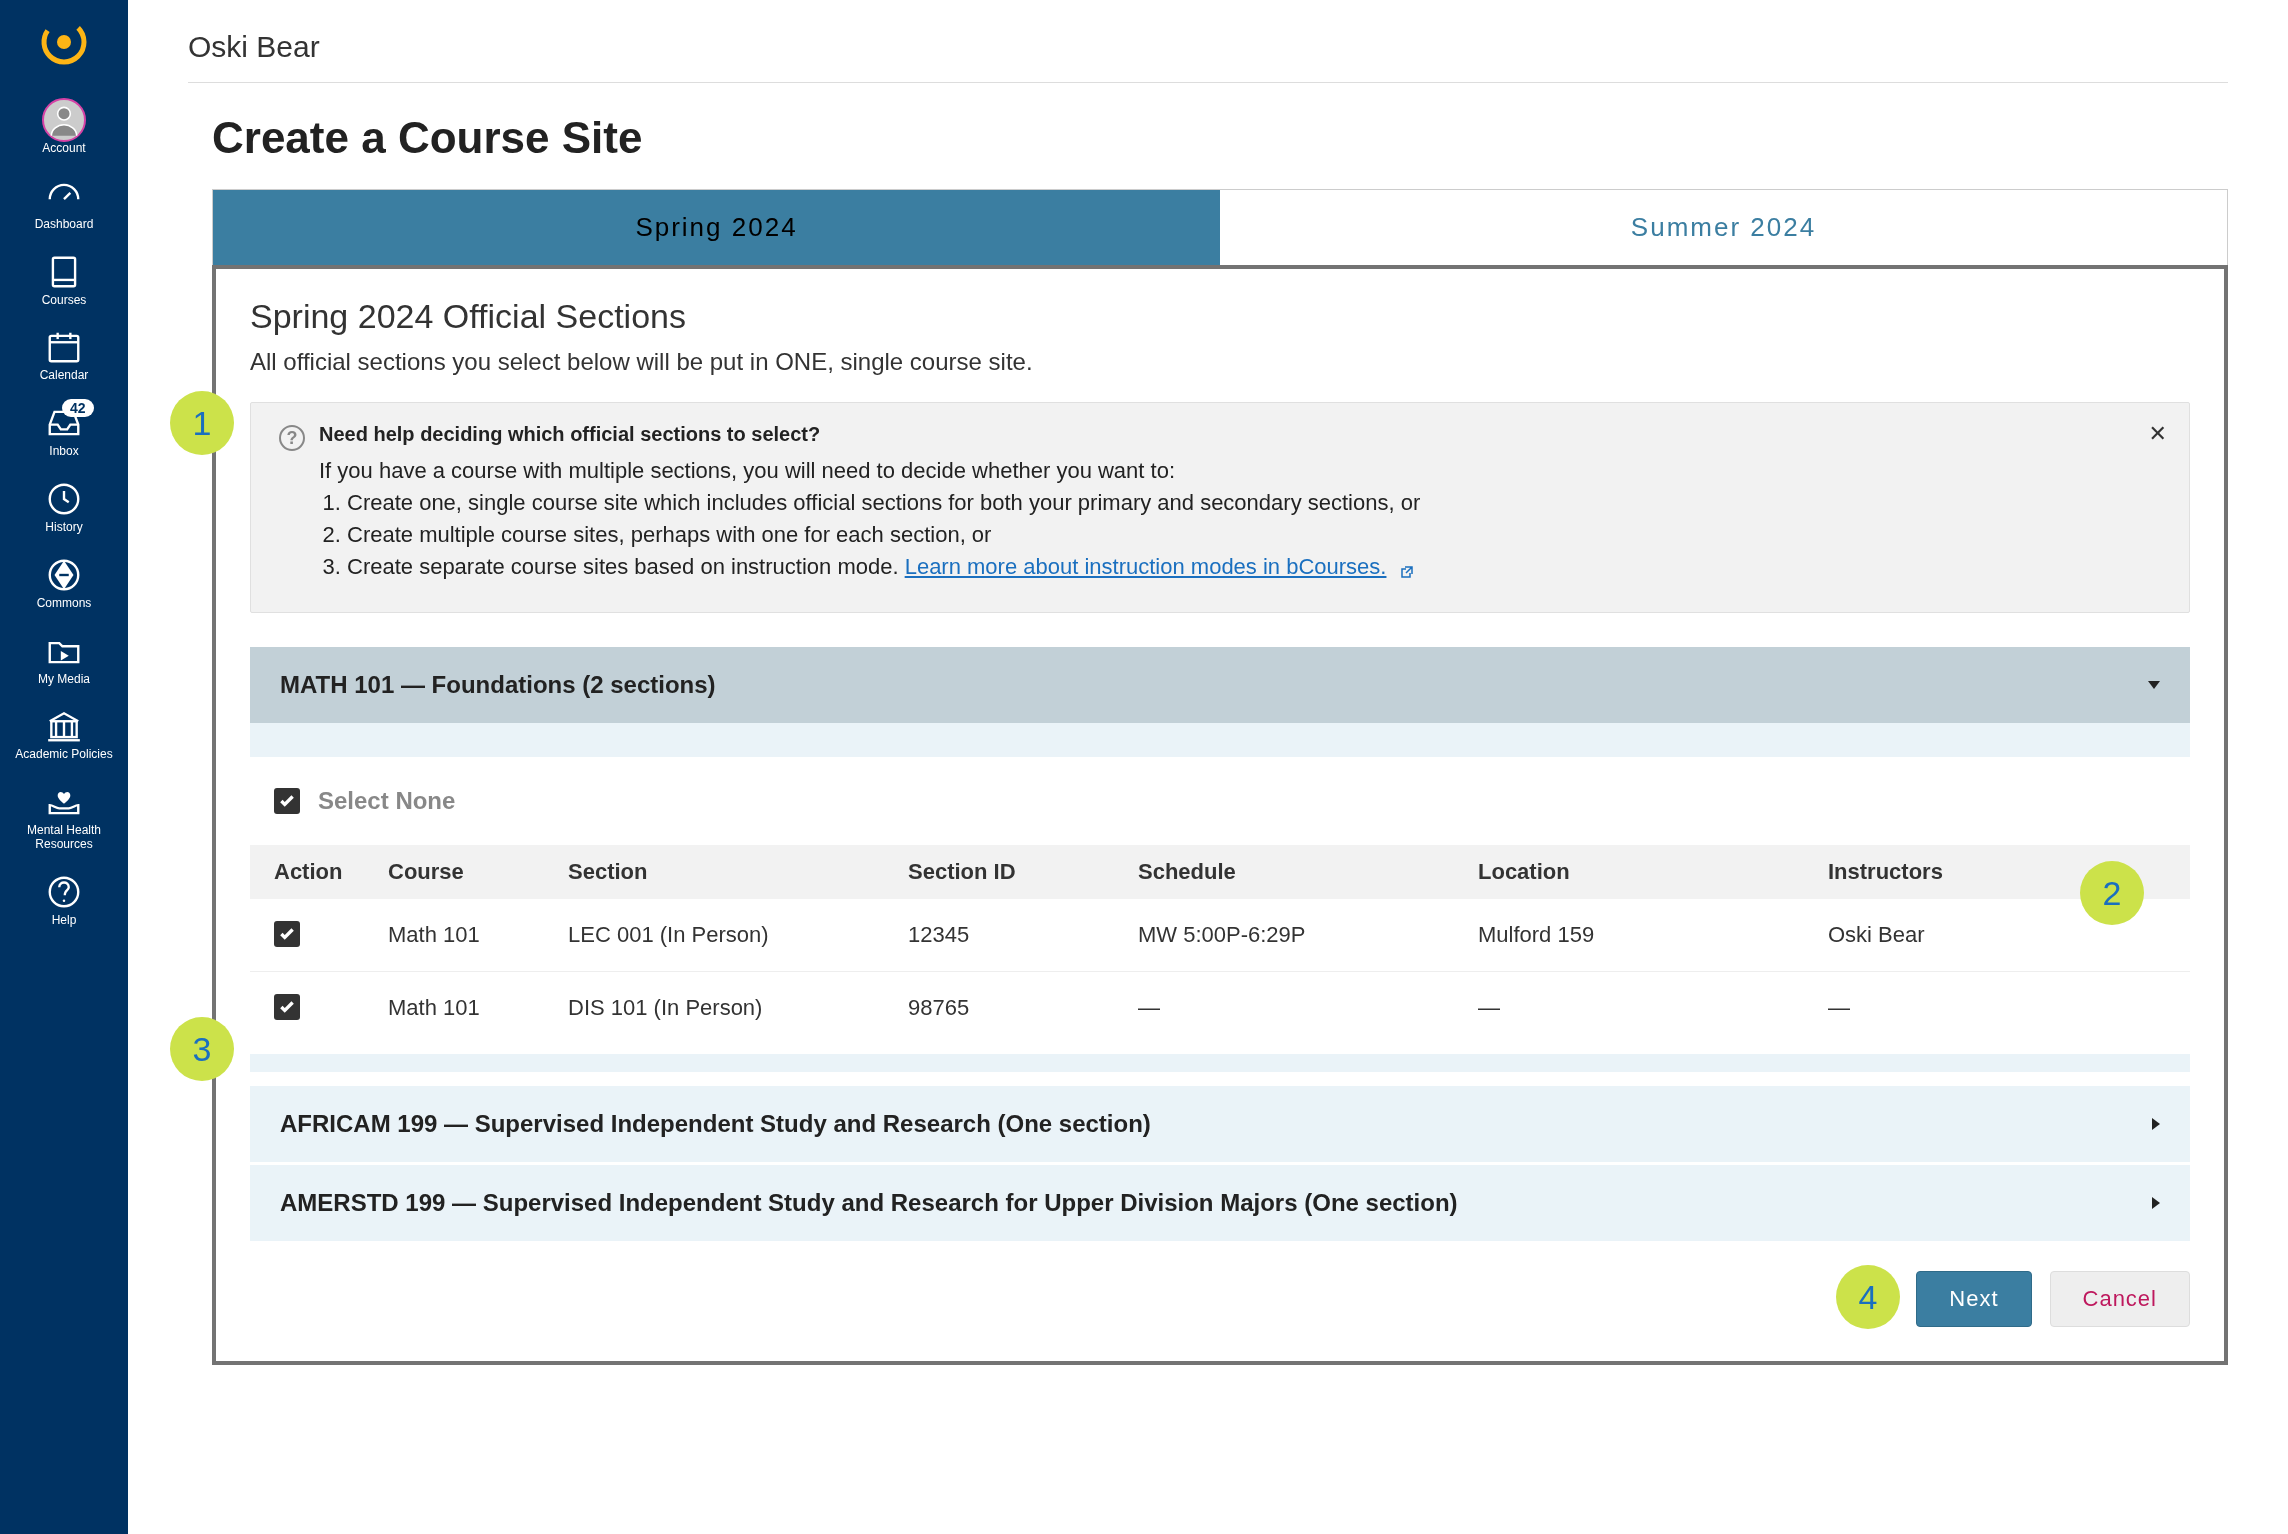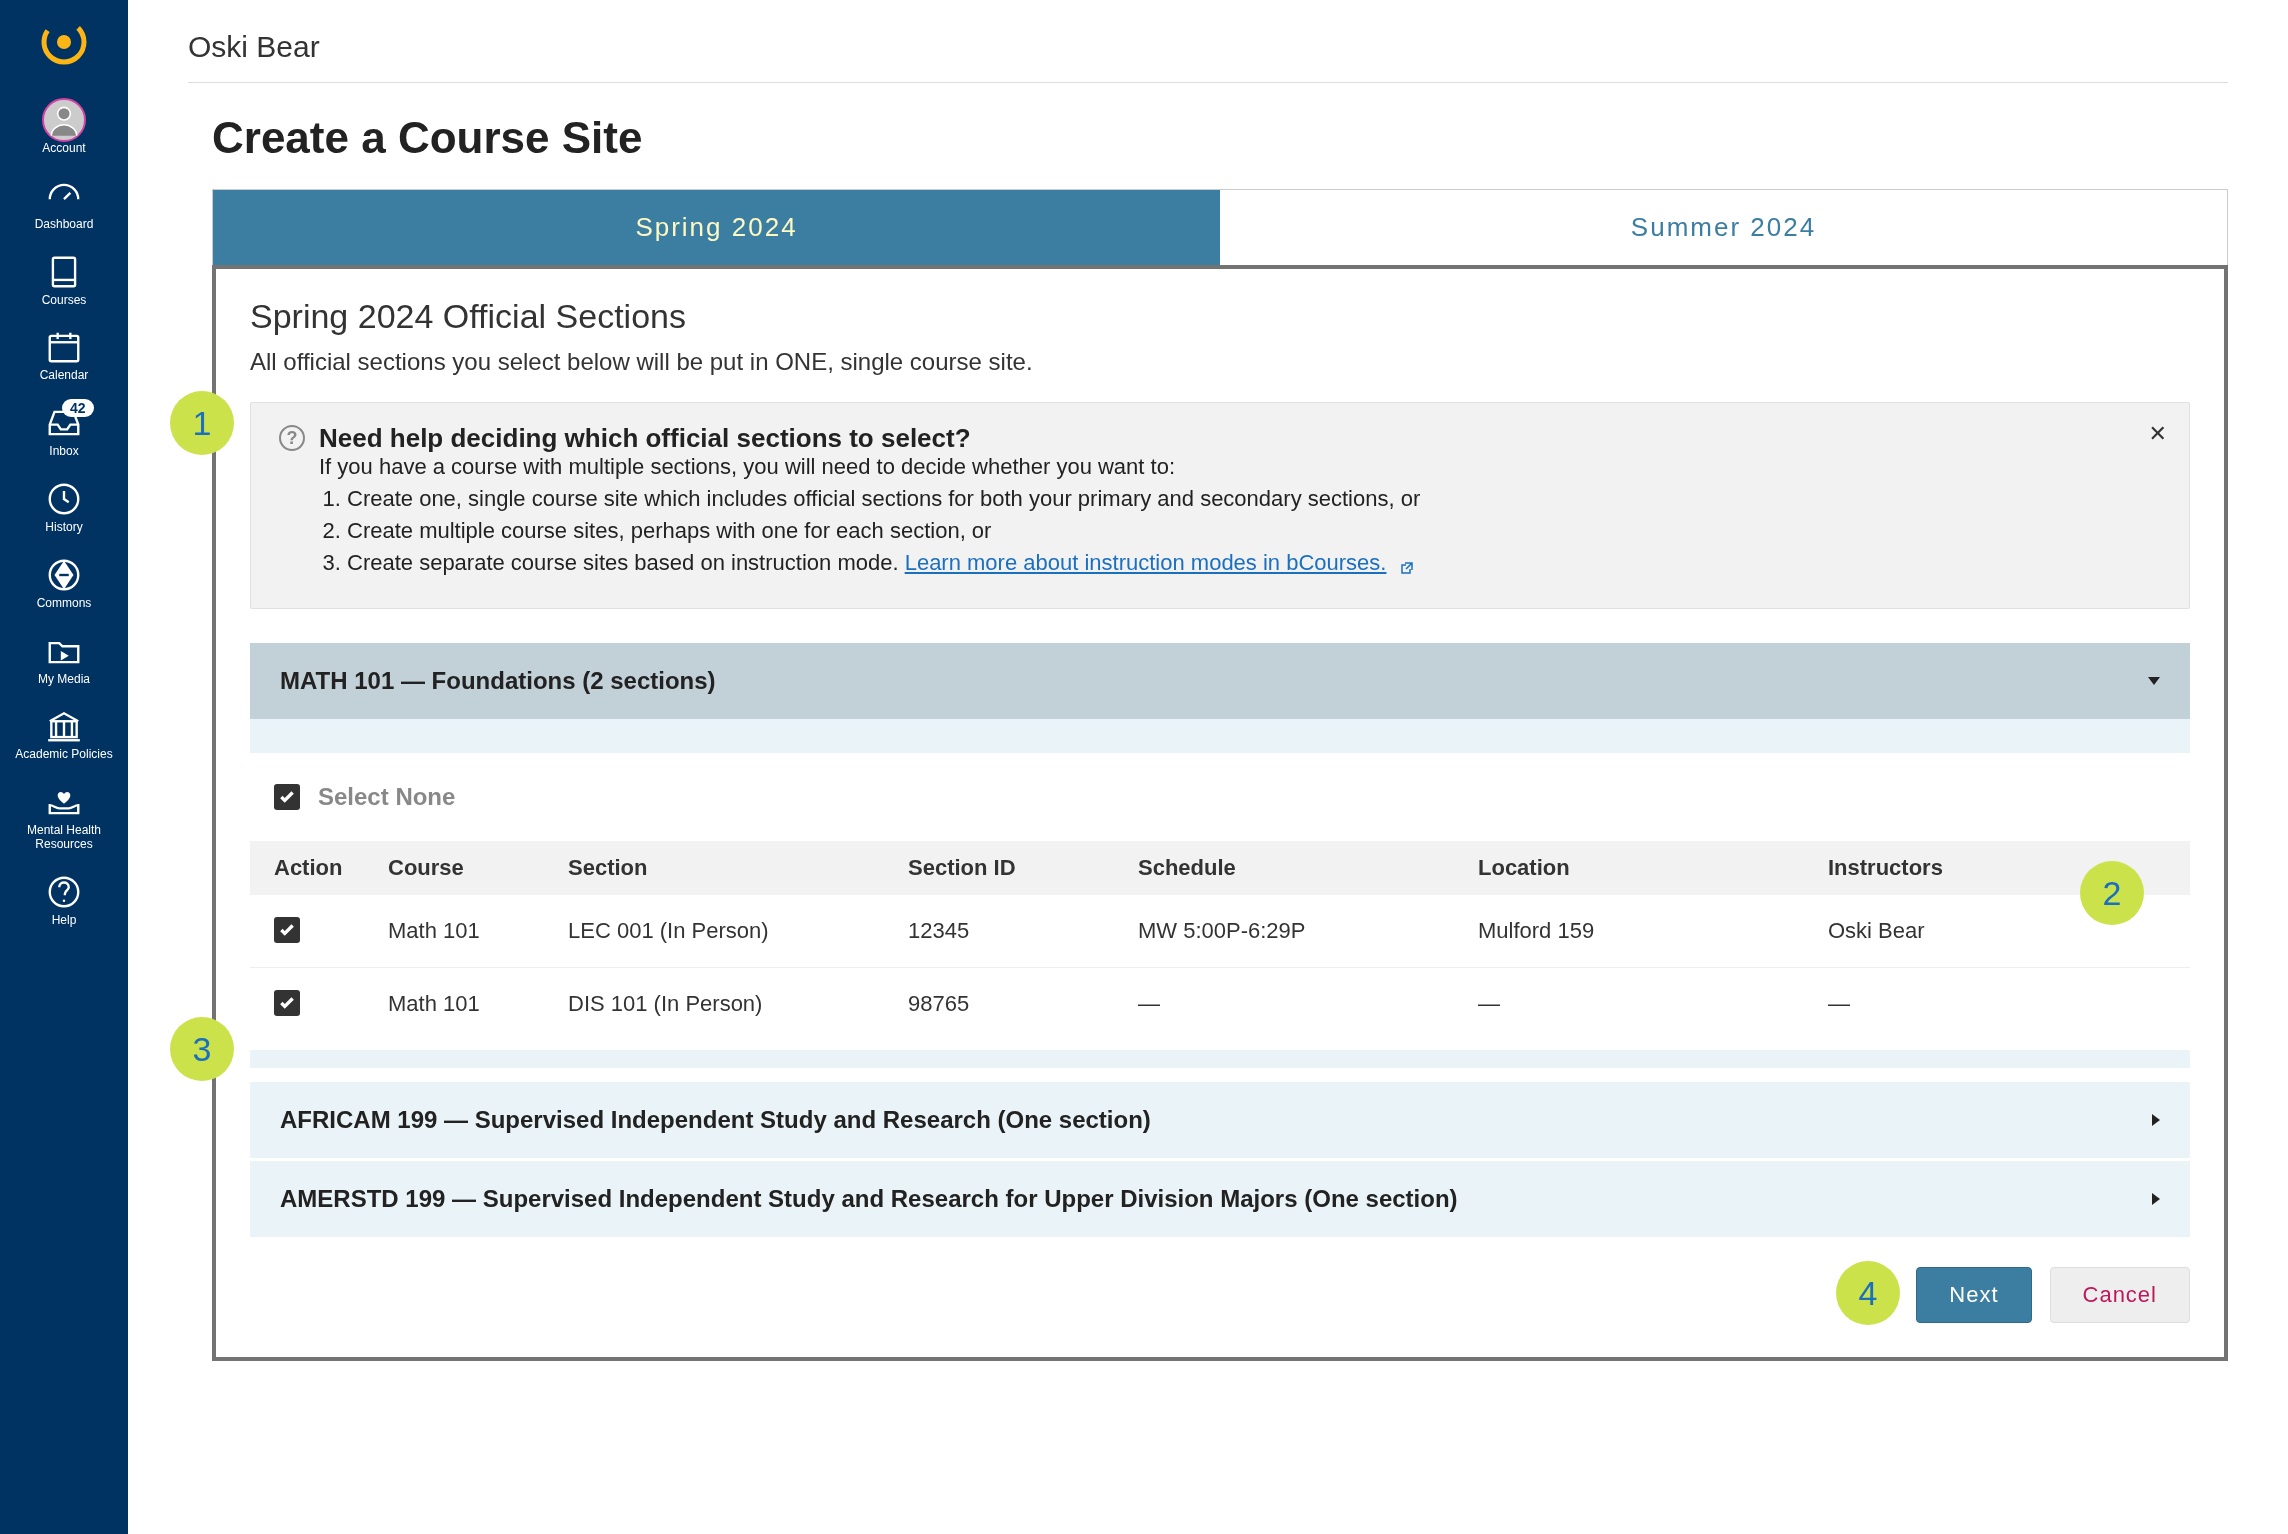--- a/index.html
+++ b/index.html
@@ -53,33 +53,33 @@
   .user-name { font-size:30px; color:#333; margin-bottom:18px; }
   .divider { border:none; border-top:1px solid #ddd; margin: 0 0 30px 0;}
   .page-title { font-size:44px; font-weight:700; color:#222; margin: 8px 0 26px 24px;}
   .content-wrap { position:relative; margin-left:24px; }
   .tabs { display:flex; border:1px solid #ccc; border-bottom:none;}
   .tab {
     flex:1; text-align:center; padding:22px 0;
     font-size:26px; letter-spacing:2px;
     cursor:pointer;
   }
-  .tab.active { background:#3b7ea1; color:#fef9c3; }
+  .tab.active { background:#3b7ea1; color:#000000; }
   .tab.inactive { background:#fff; color:#3b7ea1; }
   .sections-box { border:4px solid #737373; padding: 28px 34px 34px; }
   .sections-heading { font-size:34px; color:#333; margin-bottom:12px; }
   .sections-sub { font-size:24px; color:#333; margin-bottom:26px; }
   .help-panel {
     background:#f2f2f2; border:1px solid #e0e0e0; border-radius:2px;
     padding: 20px 28px 26px 28px; position:relative; margin-bottom:34px;
   }
   .help-close{ position:absolute; top:18px; right:22px; font-size:22px; cursor:pointer; color:#333;}
   .help-row{ display:flex; gap:14px;}
   .help-q-icon{ width:26px;height:26px; border:2px solid #888; border-radius:50%; display:flex;align-items:center;justify-content:center; color:#888; font-size:18px; font-weight:700; margin-top:2px;}
-  .help-title{ font-size:26px; font-weight:700; margin-bottom:0;}
+  .help-title{ font-size:20px; font-weight:700; margin-bottom:12px;}
   .help-body{ font-size:22px; color:#222; }
   .help-body ol{ padding-left:28px; margin-top:6px;}
   .help-body li{ margin:6px 0;}
   .help-link{ color:#1a6fbf; }
   .ext-icon{ display:inline-block; width:16px; height:16px; margin-left:6px; vertical-align:middle;}
   .course-header{
     background:#c2d0d7; padding:24px 30px; display:flex; justify-content:space-between; align-items:center;
     cursor:pointer; position:relative;
   }
   .course-header.light{ background:#eaf3f8; }

